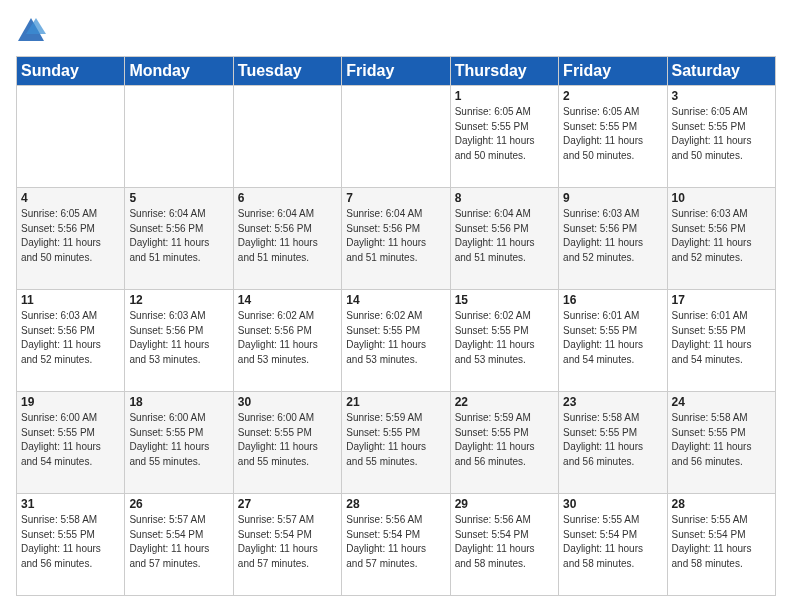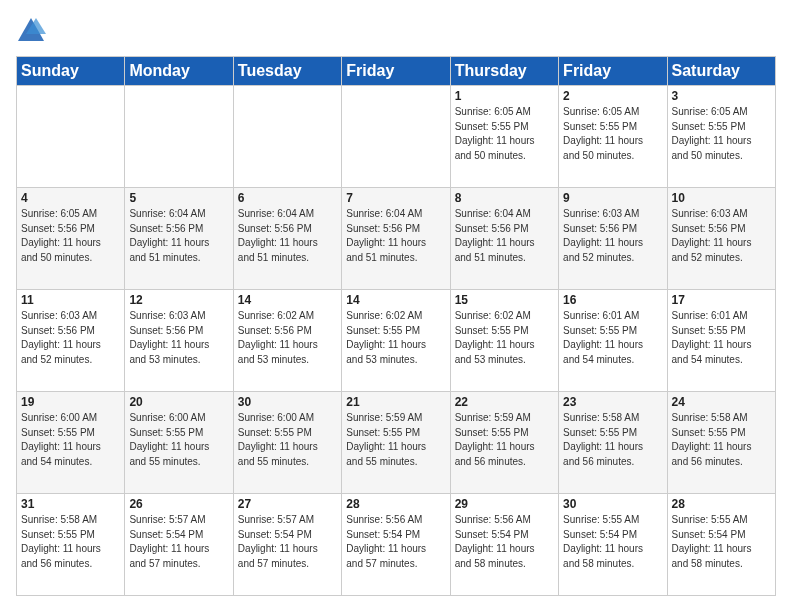--- a/index.html
+++ b/index.html
@@ -268,21 +268,21 @@
         </tr>
         <tr>
           <td>
             <span class="day-num">19</span>
             <div class="day-info" style="white-space: pre-line;">Sunrise: 6:00 AM
 Sunset: 5:55 PM
 Daylight: 11 hours
 and 54 minutes.</div>
           </td>
           <td>
-            <span class="day-num">20</span>
+            <span class="day-num">18</span>
             <div class="day-info" style="white-space: pre-line;">Sunrise: 6:00 AM
 Sunset: 5:55 PM
 Daylight: 11 hours
 and 55 minutes.</div>
           </td>
           <td>
             <span class="day-num">30</span>
             <div class="day-info" style="white-space: pre-line;">Sunrise: 6:00 AM
 Sunset: 5:55 PM
 Daylight: 11 hours

